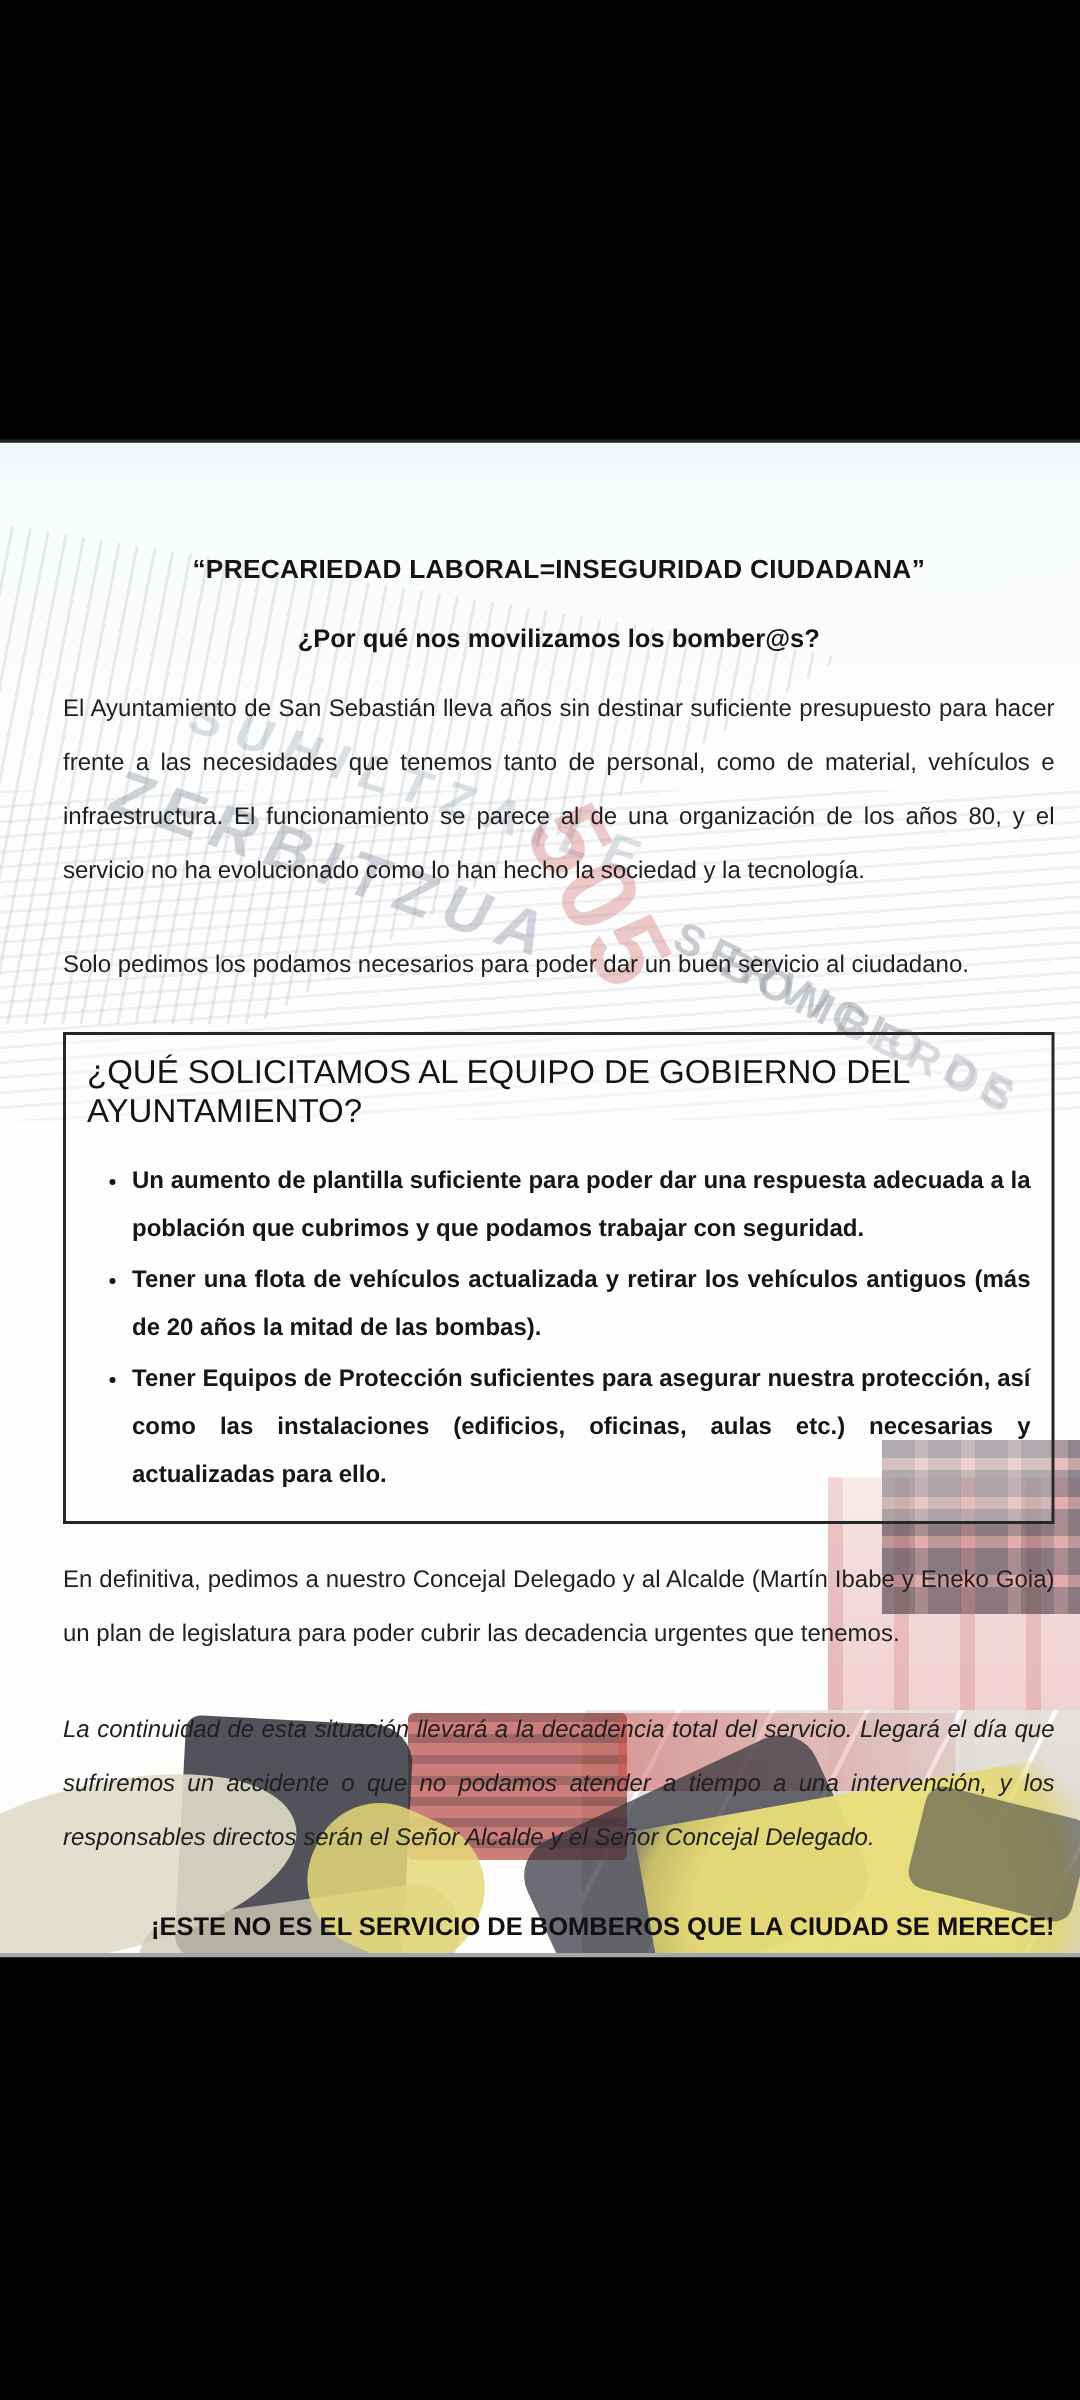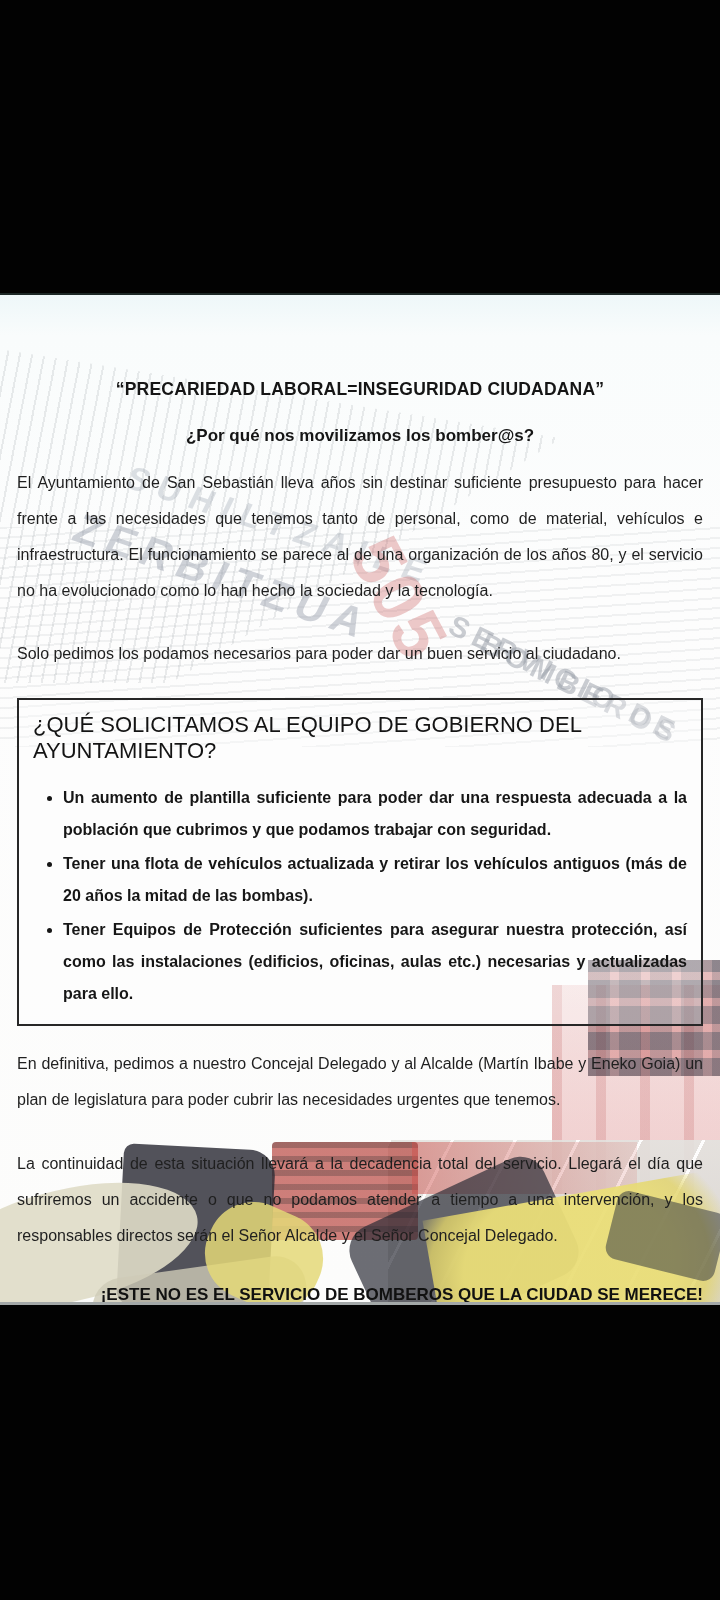--- a/index.html
+++ b/index.html
@@ -89,33 +89,33 @@
   .bg-helmet{
     top:898px;left:438px;width:302px;height:205px;transform:rotate(-10deg);
     background:radial-gradient(ellipse at 45% 35%,rgba(234,222,120,.95) 0 45%,rgba(226,212,105,.8) 60%,rgba(226,212,105,0) 72%);
   }
   .bg-dark3{
     top:906px;left:610px;width:112px;height:70px;transform:rotate(14deg);
     background:rgba(40,45,60,.5);border-radius:12px;
   }
 
   
-  .content{position:absolute;inset:0;z-index:5;padding:16px 17px;box-sizing:border-box;color:#1f1f1f;}
+  .content{position:absolute;inset:0;z-index:5;padding:6px 17px;box-sizing:border-box;color:#1f1f1f;margin-left:25px;}
   .title{margin:68px 0 0;text-align:center;font-size:17.5px;font-weight:bold;color:#151515;letter-spacing:.2px;}
   .subtitle{margin:26px 0 0;text-align:center;font-size:17px;font-weight:bold;color:#151515;}
   .para{margin:0;text-align:justify;font-size:16px;line-height:36px;}
   .p1{margin-top:19px;}
   .p2{margin-top:26px;}
   .p3{margin-top:27px;}
   .demand-box{margin-top:26px;border:2px solid #272727;padding:8px 14px 10px;background:rgba(255,255,255,.3);}
   .box-title{margin:4px 0 0;text-align:left;font-size:22px;font-weight:normal;color:#141414;}
   .demand-list{margin:18px 0 4px;padding-left:30px;}
   .demand-list li{font-weight:bold;font-size:16px;line-height:32px;text-align:justify;color:#161616;margin-bottom:2px;}
   .p4{margin-top:20px;}
-  .p5{margin-top:28px;}
+  .p5{margin-top:28px;font-style:italic;}
   .final-line{margin:31px 0 0;text-align:right;font-size:17px;font-weight:bold;color:#111;}
 </style>
 </head>
 <body>
 
 <div class="screen">
 
   <div class="letterbox top"></div>
 
   <div class="document">
@@ -153,21 +153,21 @@
 
       <div class="demand-box">
         <p class="box-title">¿QUÉ SOLICITAMOS AL EQUIPO DE GOBIERNO DEL AYUNTAMIENTO?</p>
         <ul class="demand-list">
           <li>Un aumento de plantilla suficiente para poder dar una respuesta adecuada a la población que cubrimos y que podamos trabajar con seguridad.</li>
           <li>Tener una flota de vehículos actualizada y retirar los vehículos antiguos (más de 20 años la mitad de las bombas).</li>
           <li>Tener Equipos de Protección suficientes para asegurar nuestra protección, así como las instalaciones (edificios, oficinas, aulas etc.) necesarias y actualizadas para ello.</li>
         </ul>
       </div>
 
-      <p class="para p4">En definitiva, pedimos a nuestro Concejal Delegado y al Alcalde (Martín Ibabe y Eneko Goia) un plan de legislatura para poder cubrir las necesidades urgentes que tenemos.</p>
+      <p class="para p4">En definitiva, pedimos a nuestro Concejal Delegado y al Alcalde (Martín Ibabe y Eneko Goia) un plan de legislatura para poder cubrir las decadencia urgentes que tenemos.</p>
       <p class="para p5">La continuidad de esta situación llevará a la decadencia total del servicio. Llegará el día que sufriremos un accidente o que no podamos atender a tiempo a una intervención, y los responsables directos serán el Señor Alcalde y el Señor Concejal Delegado.</p>
 
       <p class="final-line">¡ESTE NO ES EL SERVICIO DE BOMBEROS QUE LA CIUDAD SE MERECE!</p>
     </div>
 
   </div>
 
   <div class="letterbox bottom"></div>
 
 </div>

